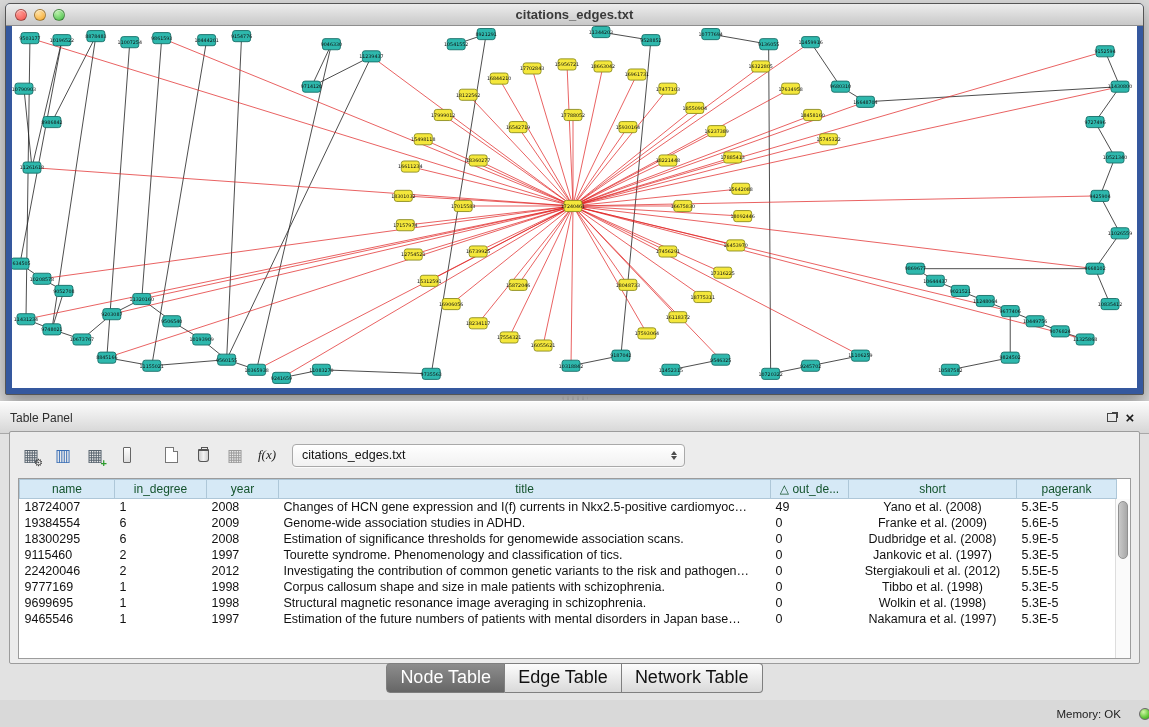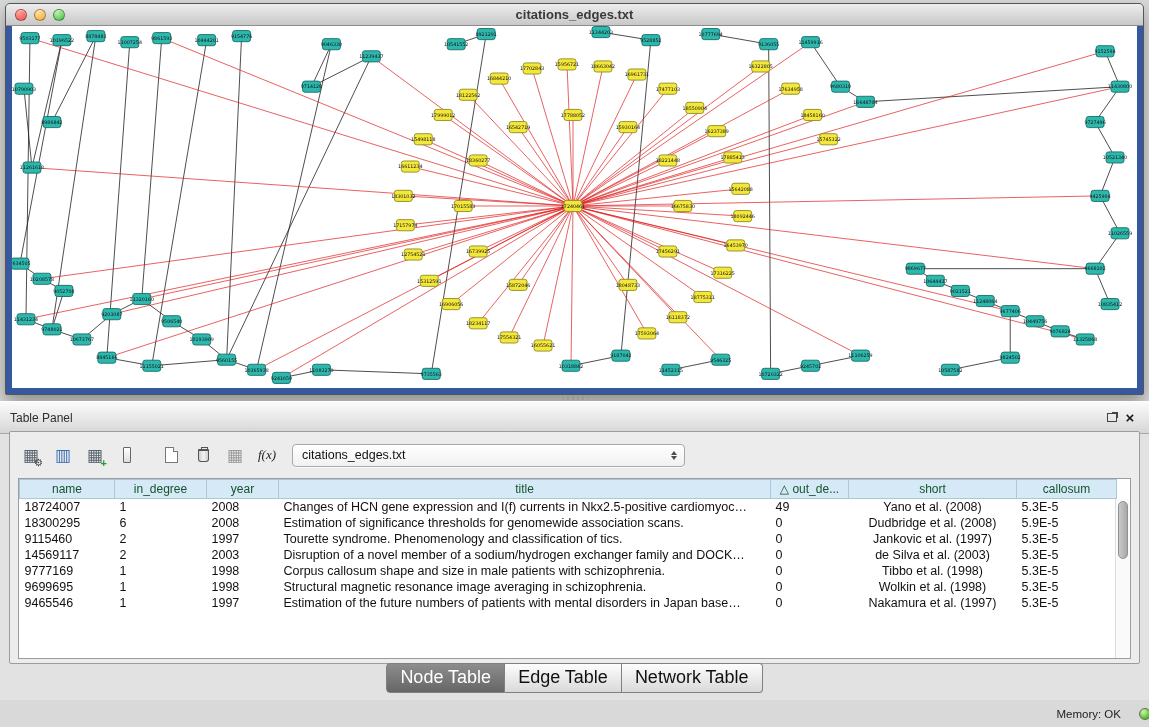--- a/index.html
+++ b/index.html
@@ -758,59 +758,68 @@
             <col style="width:100px">
         </colgroup>
         <thead>
             <tr id="table-head-row">
               <th>name</th>
               <th>in_degree</th>
               <th>year</th>
               <th>title</th>
               <th>△ out_de...</th>
               <th>short</th>
-              <th>callosum</th>
+              <th>pagerank</th>
             </tr>
           </thead>
         <tbody id="table-body">
             <tr>
               <td class="al">18724007</td>
               <td class="al">1</td>
               <td class="al">2008</td>
               <td class="al">Changes of HCN gene expression and I(f) currents in Nkx2.5-positive cardiomyoc…</td>
               <td class="al">49</td>
               <td class="ac">Yano et al. (2008)</td>
               <td class="al">5.3E-5</td>
+            </tr>
+            <tr>
+              <td class="al">19384554</td>
+              <td class="al">6</td>
+              <td class="al">2009</td>
+              <td class="al">Genome-wide association studies in ADHD.</td>
+              <td class="al">0</td>
+              <td class="ac">Franke et al. (2009)</td>
+              <td class="al">5.6E-5</td>
             </tr>
             <tr>
               <td class="al">18300295</td>
               <td class="al">6</td>
               <td class="al">2008</td>
               <td class="al">Estimation of significance thresholds for genomewide association scans.</td>
               <td class="al">0</td>
               <td class="ac">Dudbridge et al. (2008)</td>
               <td class="al">5.9E-5</td>
             </tr>
             <tr>
               <td class="al">9115460</td>
               <td class="al">2</td>
               <td class="al">1997</td>
               <td class="al">Tourette syndrome. Phenomenology and classification of tics.</td>
               <td class="al">0</td>
               <td class="ac">Jankovic et al. (1997)</td>
               <td class="al">5.3E-5</td>
             </tr>
             <tr>
-              <td class="al">14569117</td>
+              <td class="al">22420046</td>
               <td class="al">2</td>
-              <td class="al">2003</td>
-              <td class="al">Disruption of a novel member of a sodium/hydrogen exchanger family and DOCK…</td>
+              <td class="al">2012</td>
+              <td class="al">Investigating the contribution of common genetic variants to the risk and pathogen…</td>
               <td class="al">0</td>
-              <td class="ac">de Silva et al. (2003)</td>
-              <td class="al">5.3E-5</td>
+              <td class="ac">Stergiakouli et al. (2012)</td>
+              <td class="al">5.5E-5</td>
             </tr>
             <tr>
               <td class="al">9777169</td>
               <td class="al">1</td>
               <td class="al">1998</td>
               <td class="al">Corpus callosum shape and size in male patients with schizophrenia.</td>
               <td class="al">0</td>
               <td class="ac">Tibbo et al. (1998)</td>
               <td class="al">5.3E-5</td>
             </tr>

